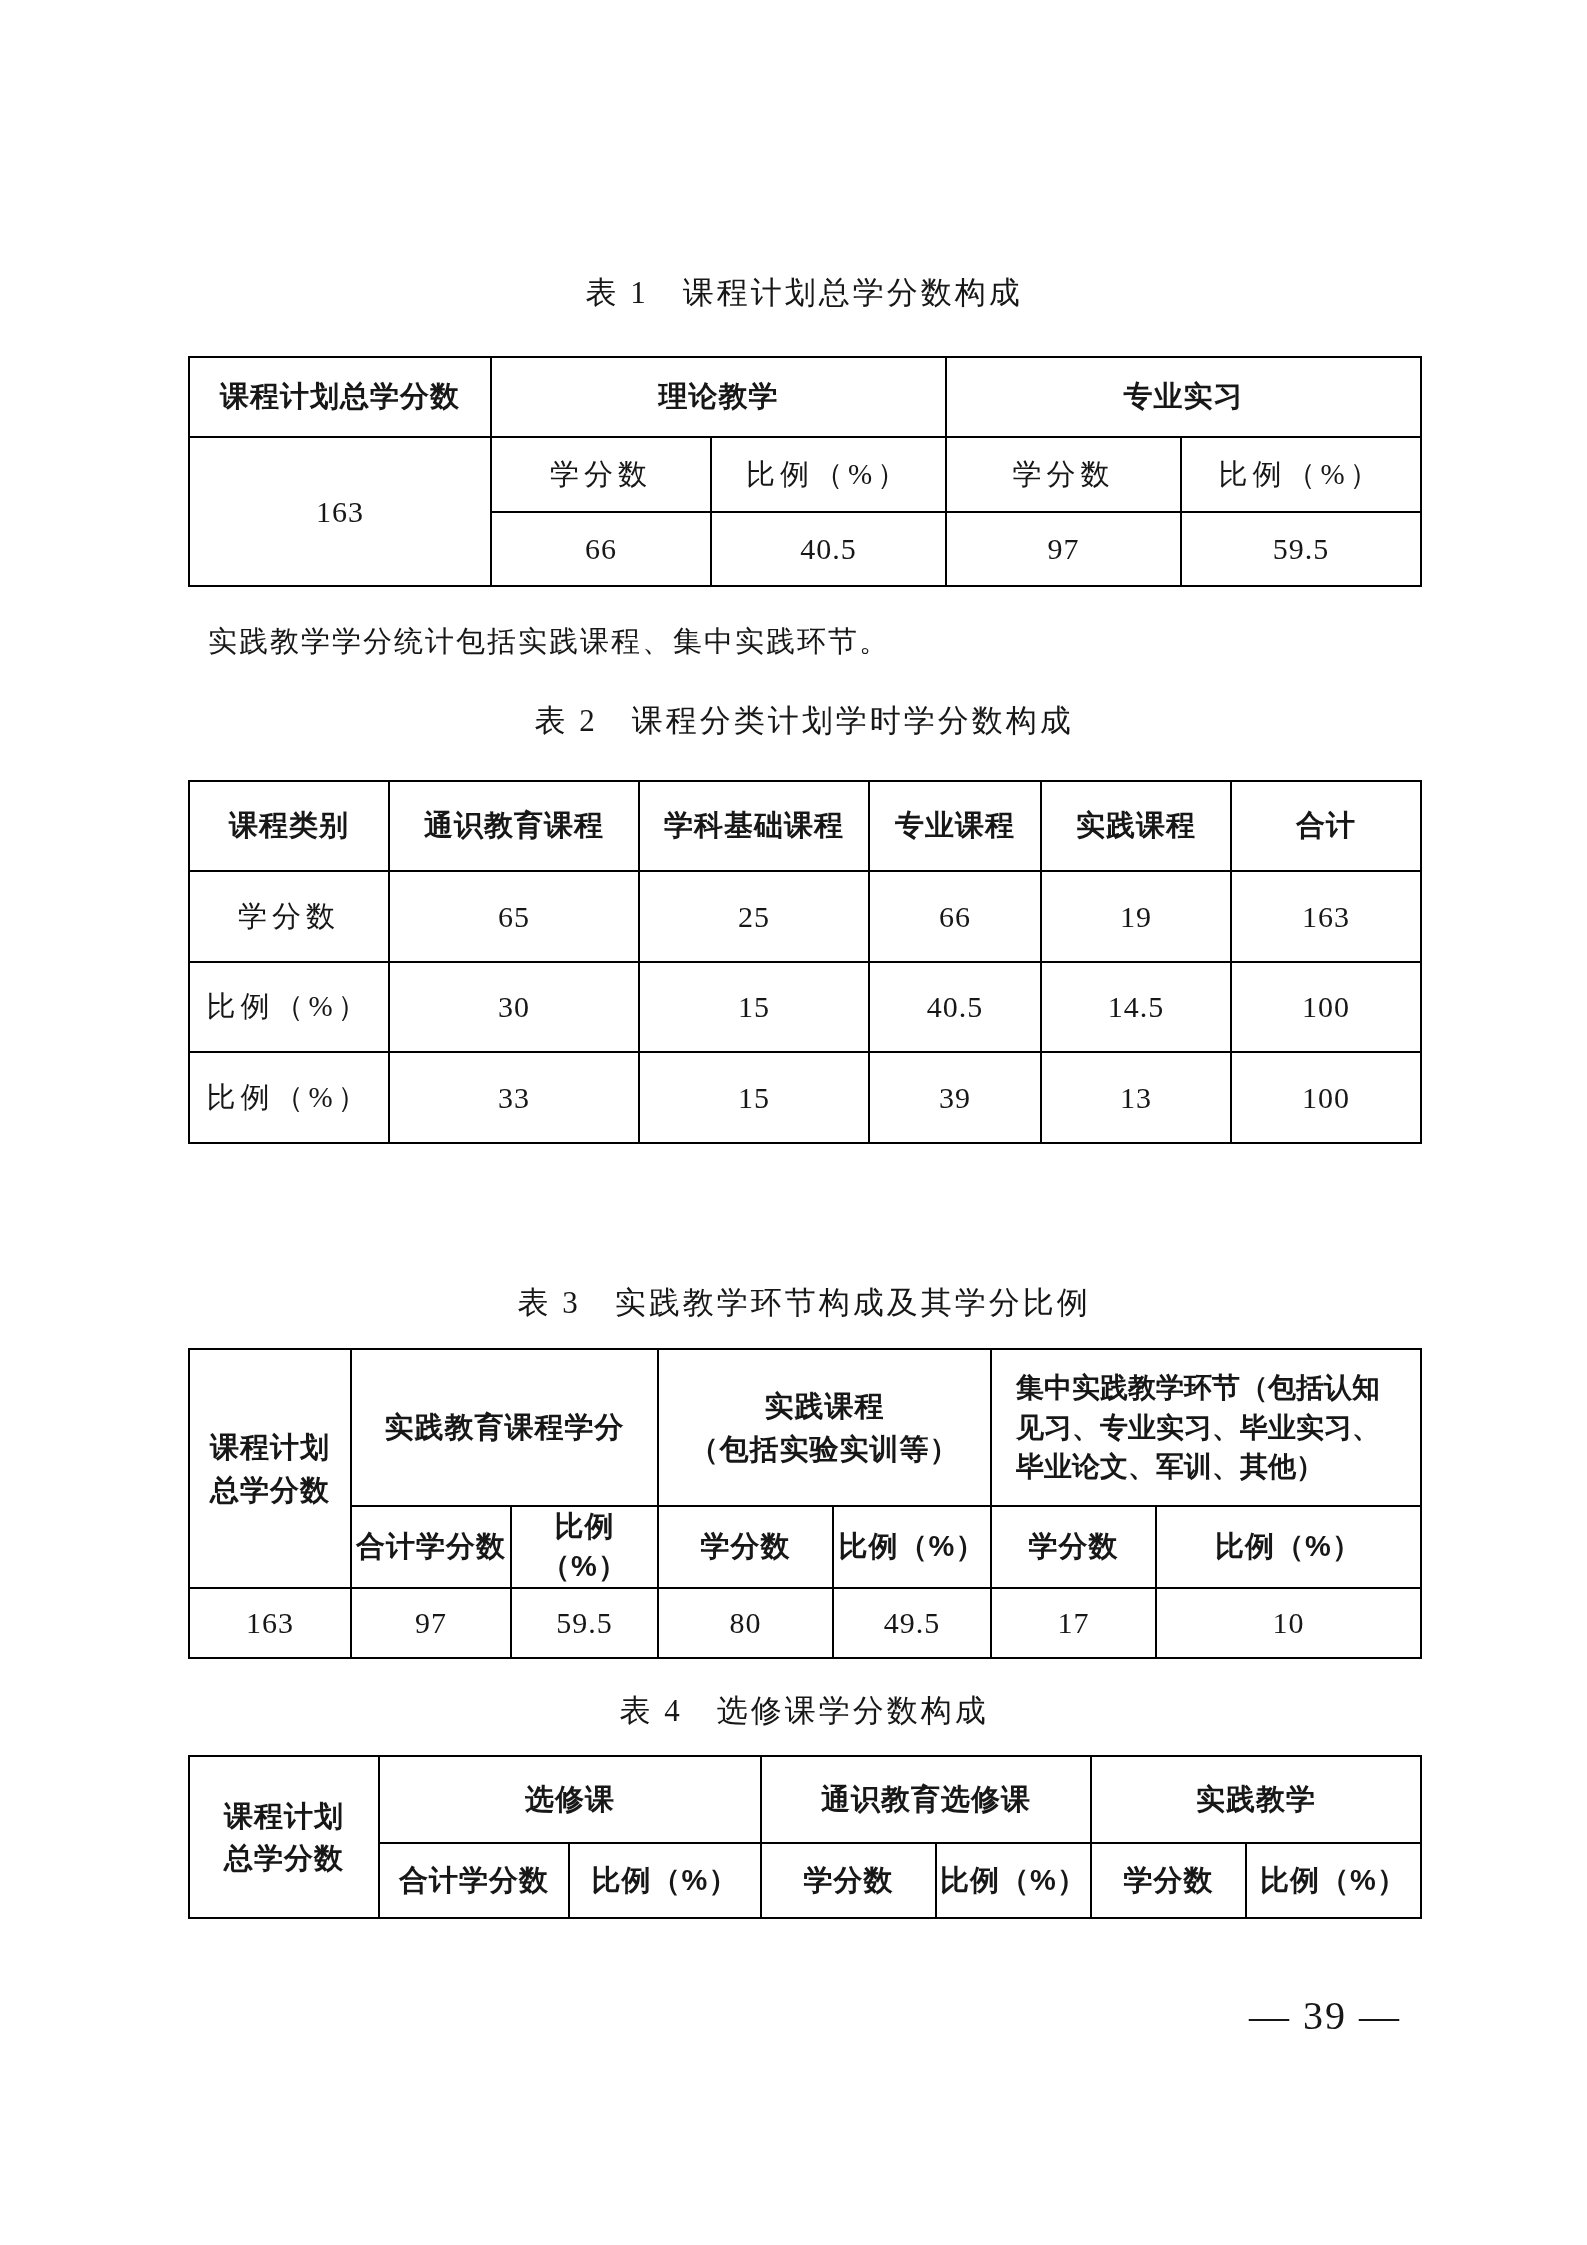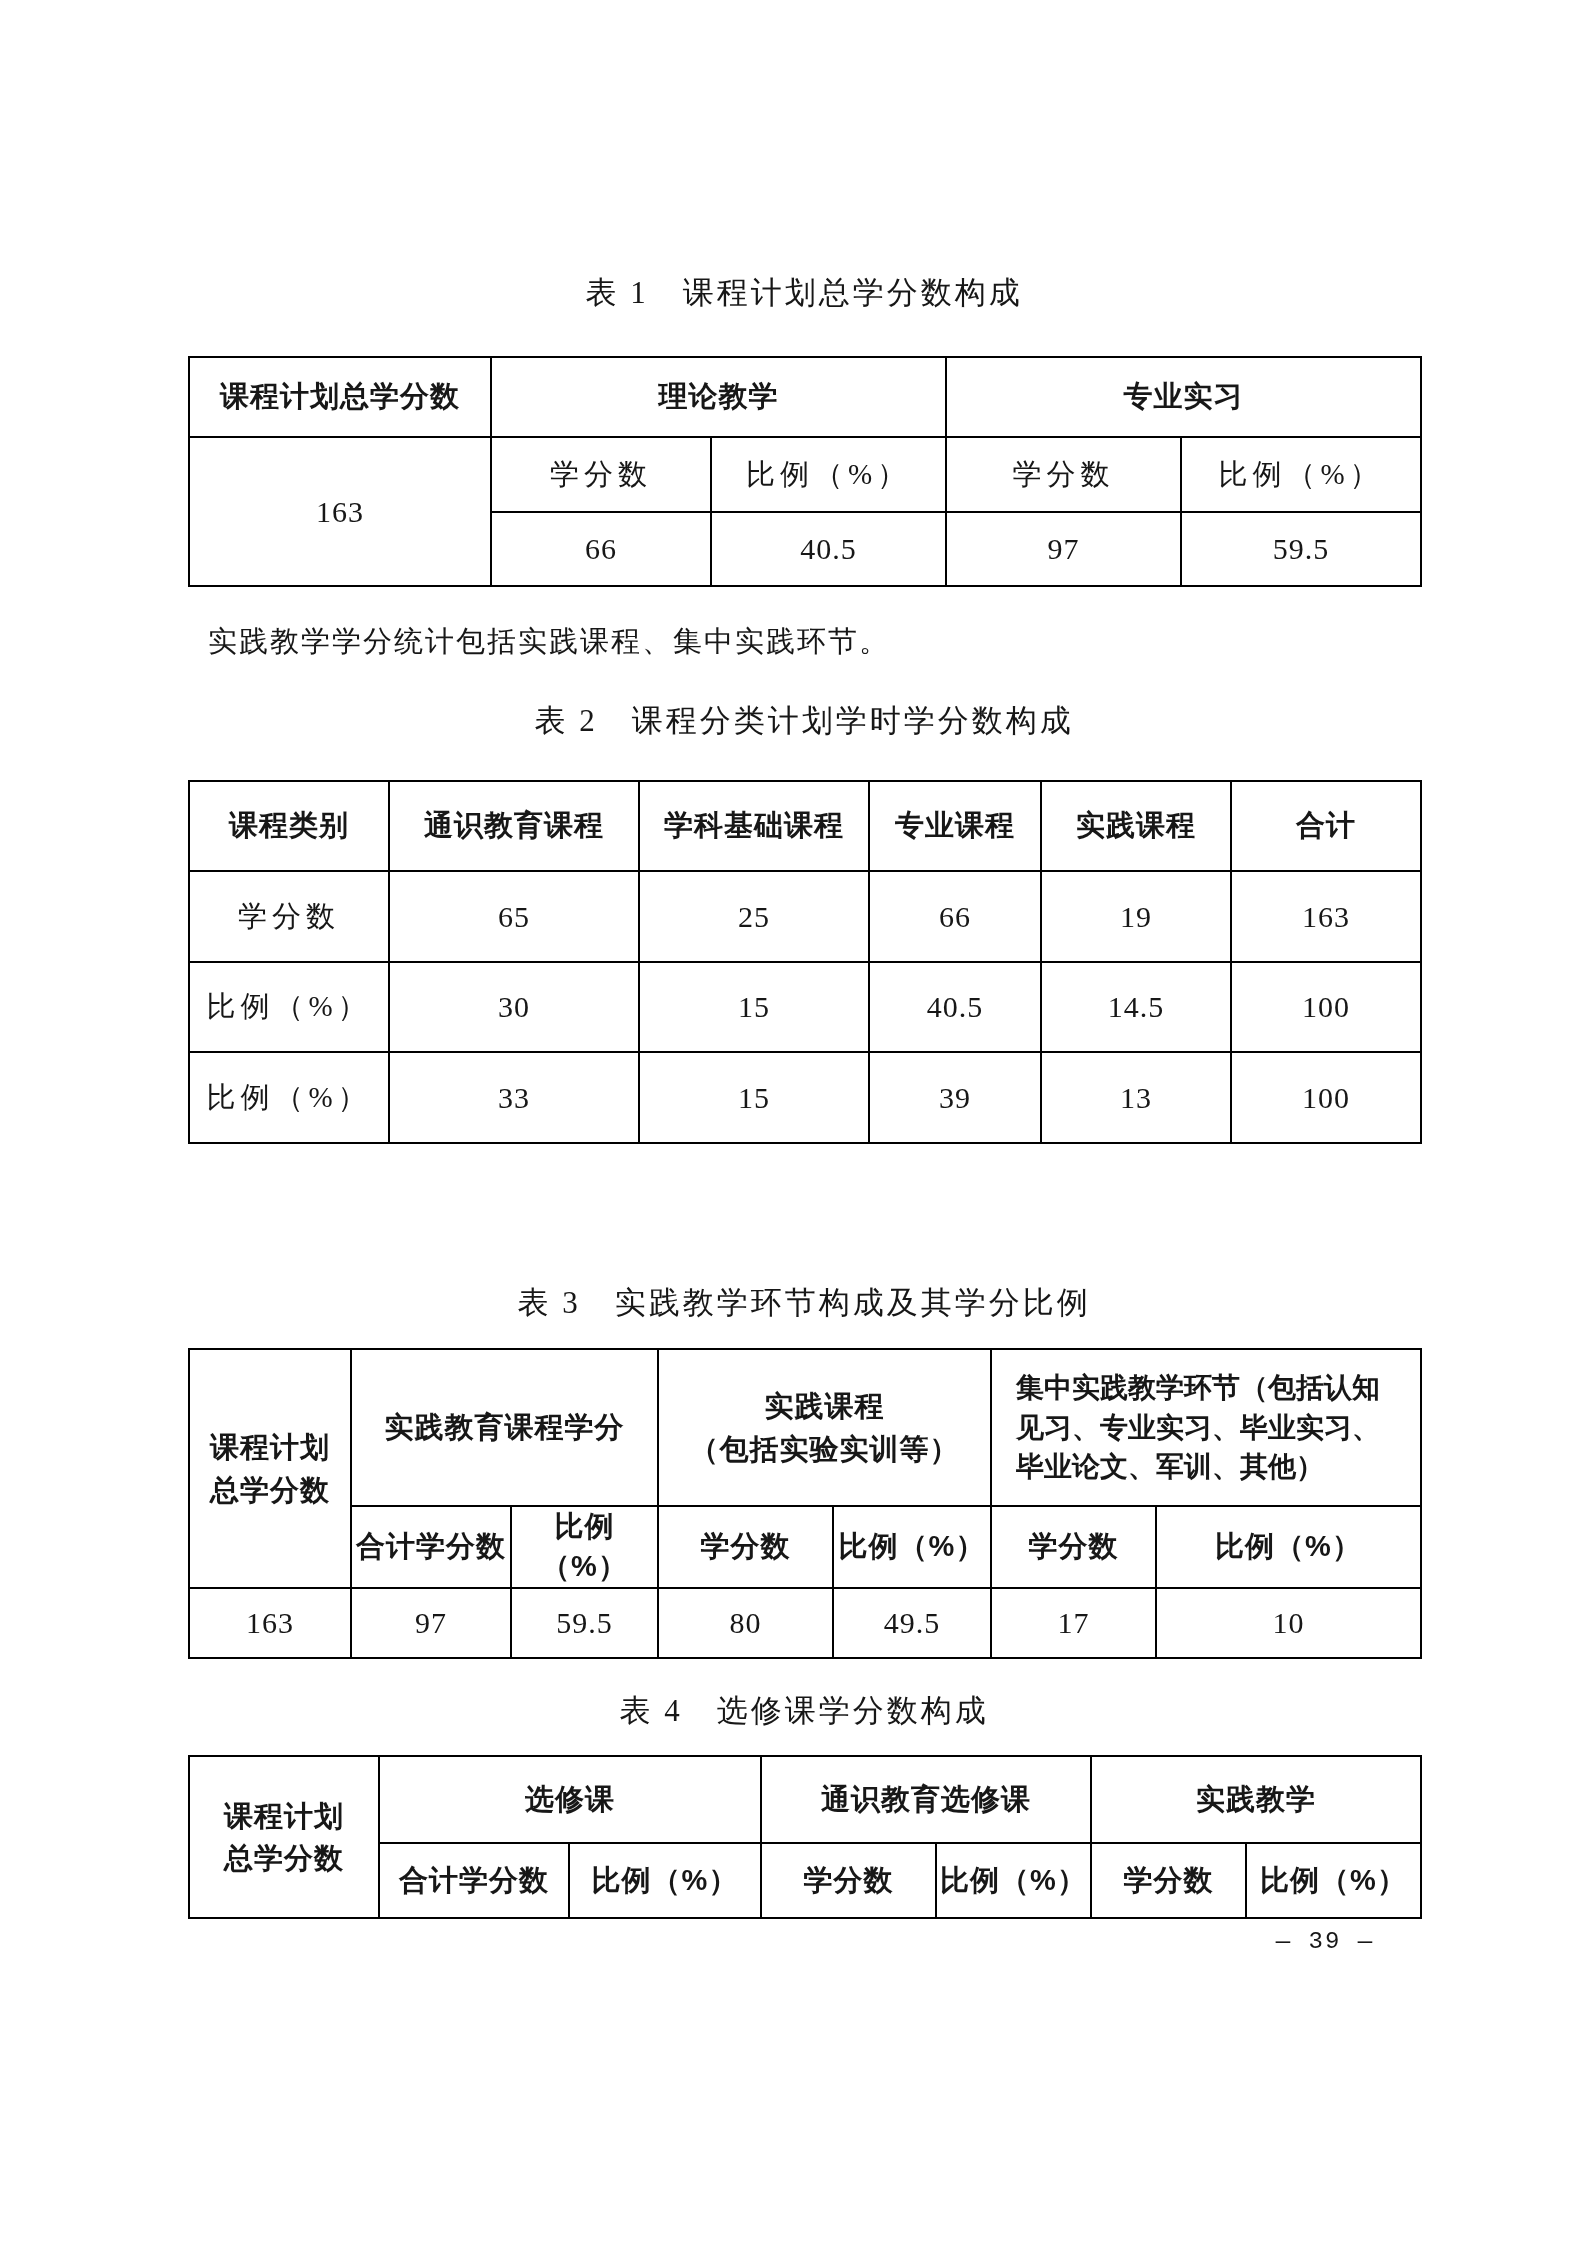--- a/index.html
+++ b/index.html
@@ -56,26 +56,26 @@
   .note {
     position: absolute;
     left: 208px;
     top: 622px;
     font-size: 29px;
     letter-spacing: 2px;
     font-family: "Liberation Serif", serif;
   }
   .page-num {
     position: absolute;
-    top: 1928px;
+    top: 1992px;
     left: 1240px;
     width: 170px;
     text-align: center;
-    font-size: 24px;
-    font-family: Liberation Mono, monospace;
+    font-size: 40px;
+    font-family: Liberation Serif, serif;
     letter-spacing: 2px;
   }
   #t1 { top: 356px; }
   #t2 { top: 780px; }
   #t3 { top: 1348px; }
   #t4 { top: 1755px; }
   #title1 { top: 272px; }
   #title2 { top: 700px; }
   #title3 { top: 1282px; }
   #title4 { top: 1690px; }

